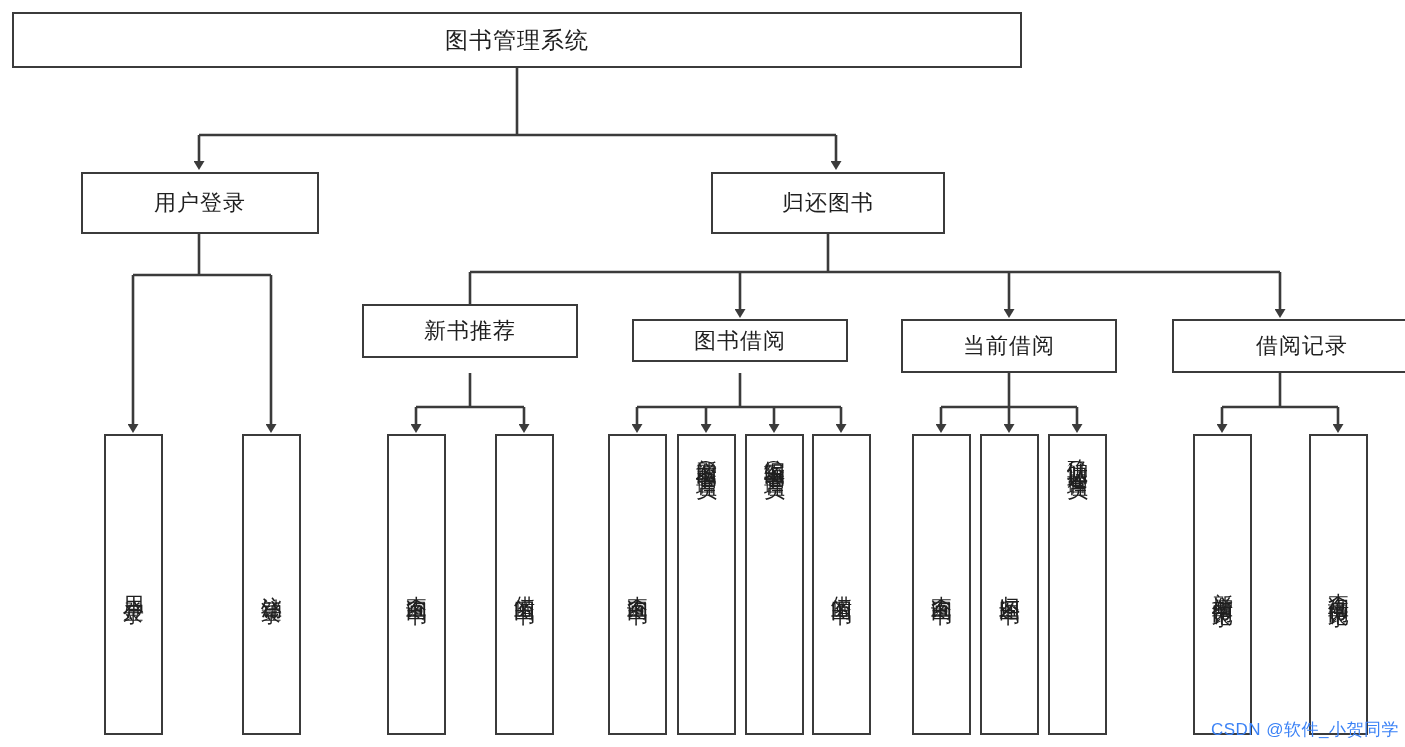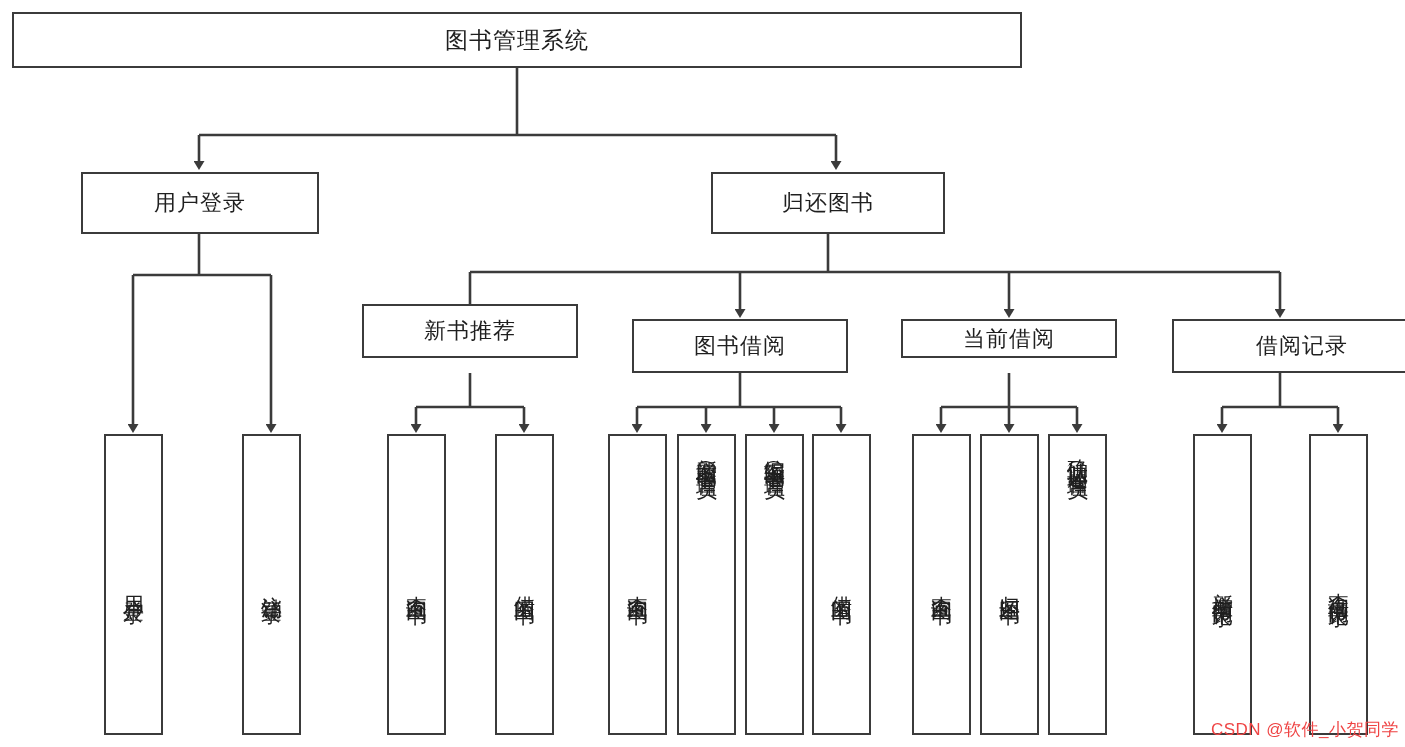--- a/index.html
+++ b/index.html
@@ -55,21 +55,21 @@
   .node.leaf.mid{
     align-items:center;
     padding-top:0;
   }
   .node.root .label{ font-size:23px; }
   .watermark{
     position:absolute;
     right:6px;
     bottom:6px;
     font-size:17px;
-    color:#ef4444;
+    color:#3b82f6;
     letter-spacing:0.5px;
     white-space:nowrap;
     user-select:none;
   }
 </style>
 </head>
 <body>
 
 <div id="canvas">
 
@@ -130,24 +130,24 @@
   <div class="node" style="left:81px; top:172px; width:238px; height:62px;">
     <span class="label">用户登录</span>
   </div>
   <div class="node" style="left:711px; top:172px; width:234px; height:62px;">
     <span class="label">归还图书</span>
   </div>
 
   <div class="node" style="left:362px; top:304px; width:216px; height:54px;">
     <span class="label">新书推荐</span>
   </div>
-  <div class="node" style="left:632px; top:319px; width:216px; height:54px;">
+  <div class="node" style="left:632px; top:319px; width:216px; height:43px;">
     <span class="label">图书借阅</span>
   </div>
-  <div class="node" style="left:901px; top:319px; width:216px; height:39px;">
+  <div class="node" style="left:901px; top:319px; width:216px; height:54px;">
     <span class="label">当前借阅</span>
   </div>
   <div class="node" style="left:1172px; top:319px; width:260px; height:54px;">
     <span class="label">借阅记录</span>
   </div>
 
   <div class="node leaf mid" style="left:104px; top:434px; width:59px; height:301px;">
     <span class="label">用户登录</span>
   </div>
   <div class="node leaf mid" style="left:242px; top:434px; width:59px; height:301px;">

